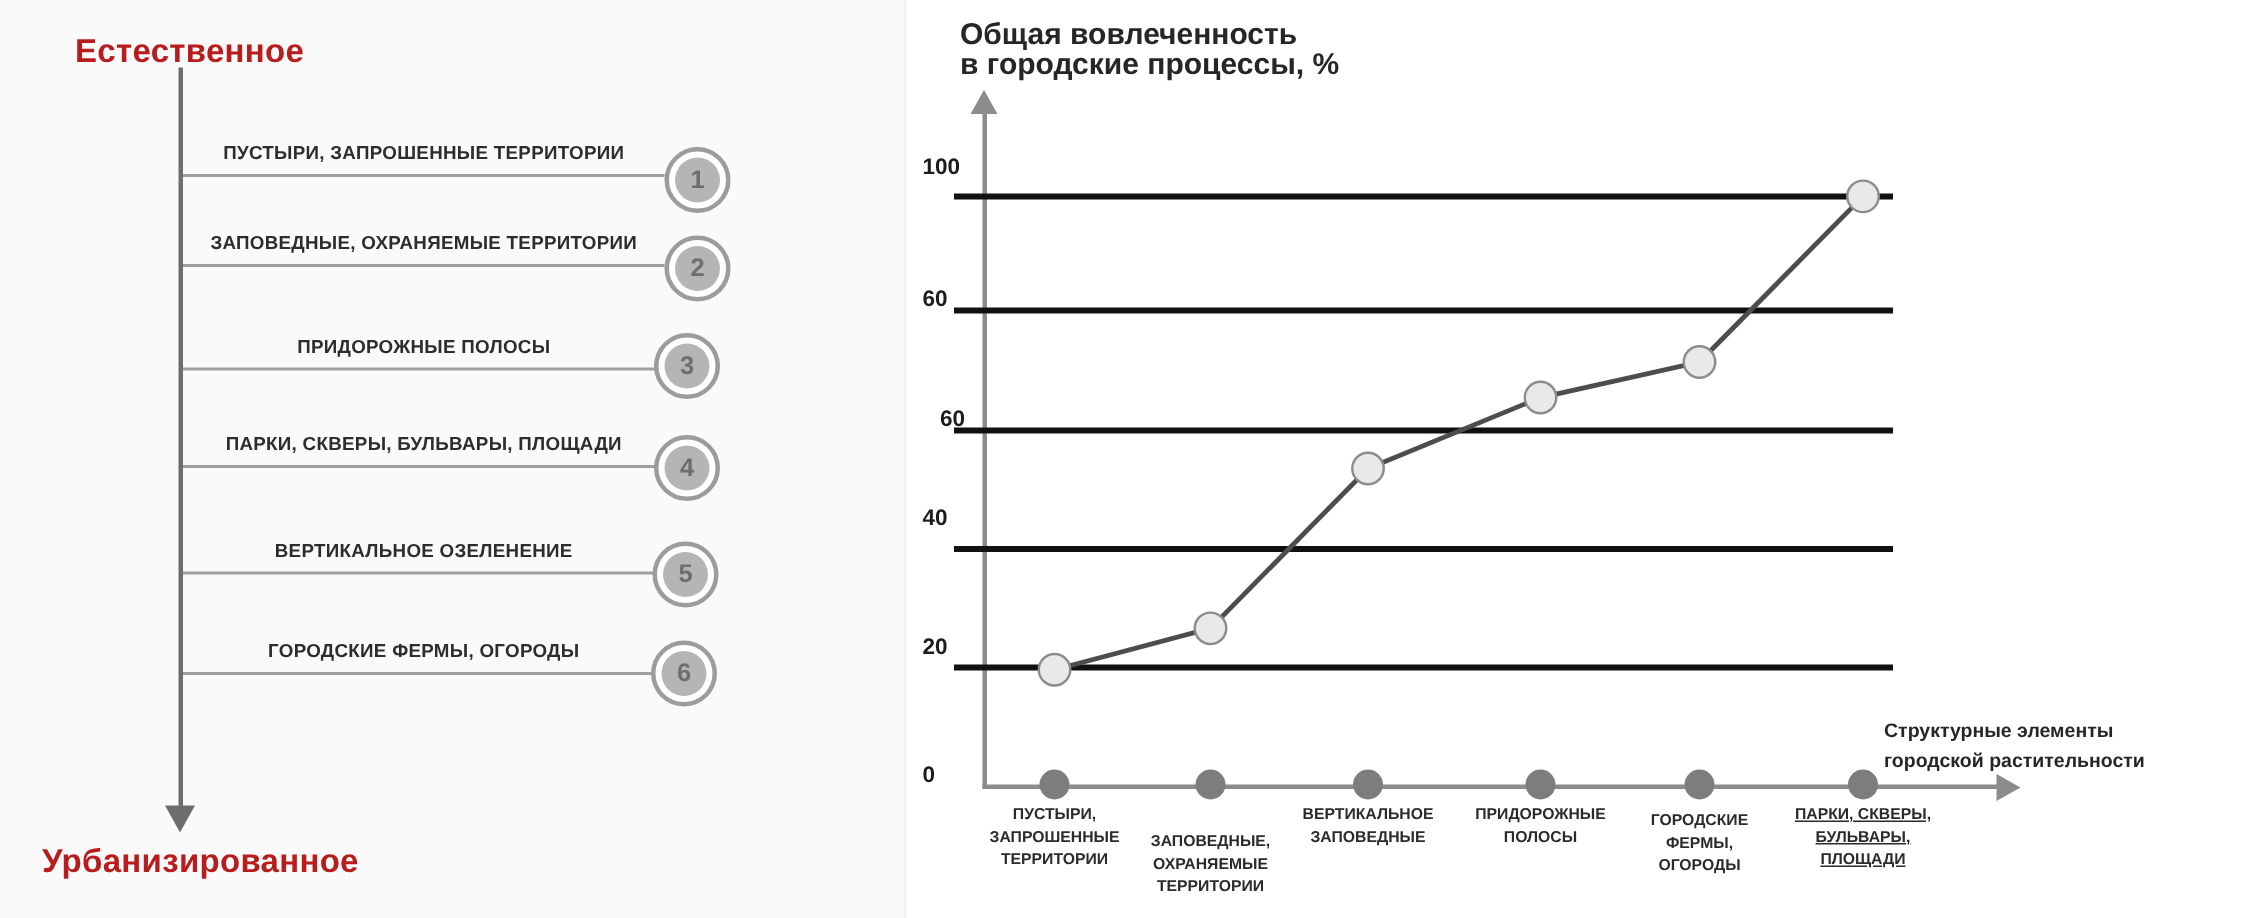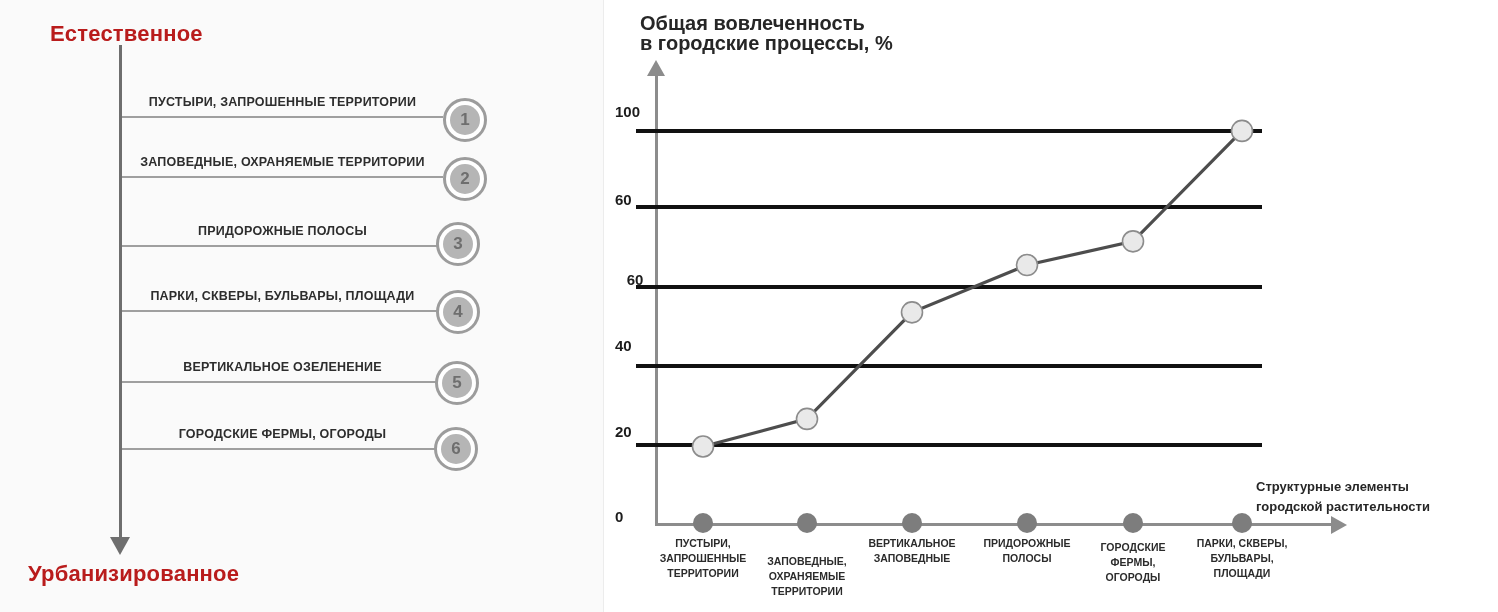--- a/index.html
+++ b/index.html
@@ -48,21 +48,21 @@
 
   .ytick { left:615px; width:40px; font-weight:bold; font-size:15px; color:#1c1c1c; line-height:16px; }
   .yt0 { top:104px; } .yt1 { top:192px; } .yt2 { top:272px;text-align:center; } .yt3 { top:338px; } .yt4 { top:424px; } .yt5 { top:509px; }
 
   .cat-dot { position:absolute; top:513px; width:20px; height:20px; border-radius:50%; background:#7d7d7d; }
   .d0 { left:693px; } .d1 { left:797px; } .d2 { left:902px; } .d3 { left:1017px; } .d4 { left:1123px; } .d5 { left:1232px; }
 
   .xlabel { position:absolute; width:140px; text-align:center; font-weight:bold; font-size:10.5px;
     line-height:15px; white-space:pre-line; color:#2b2b2b; }
   .x0 { left:633px; top:536px; } .x1 { left:737px; top:554px; } .x2 { left:842px; top:536px; }
-  .x3 { left:957px; top:536px;text-align:center; } .x4 { left:1063px; top:540px; } .x5 { left:1172px; top:536px; }
+  .x3 { left:957px; top:536px;text-align:center; } .x4 { left:1063px; top:540px; } .x5 { left:1172px; top:536px;text-decoration:underline; }
 
   #series-svg { position:absolute; left:0; top:0; width:1498px; height:612px; pointer-events:none; }
 </style>
 </head>
 <body>
 
 <div class="abs left-bg"></div>
 
 <div class="abs pole-label" style="left:50px; top:21px;">Естественное</div>
 

